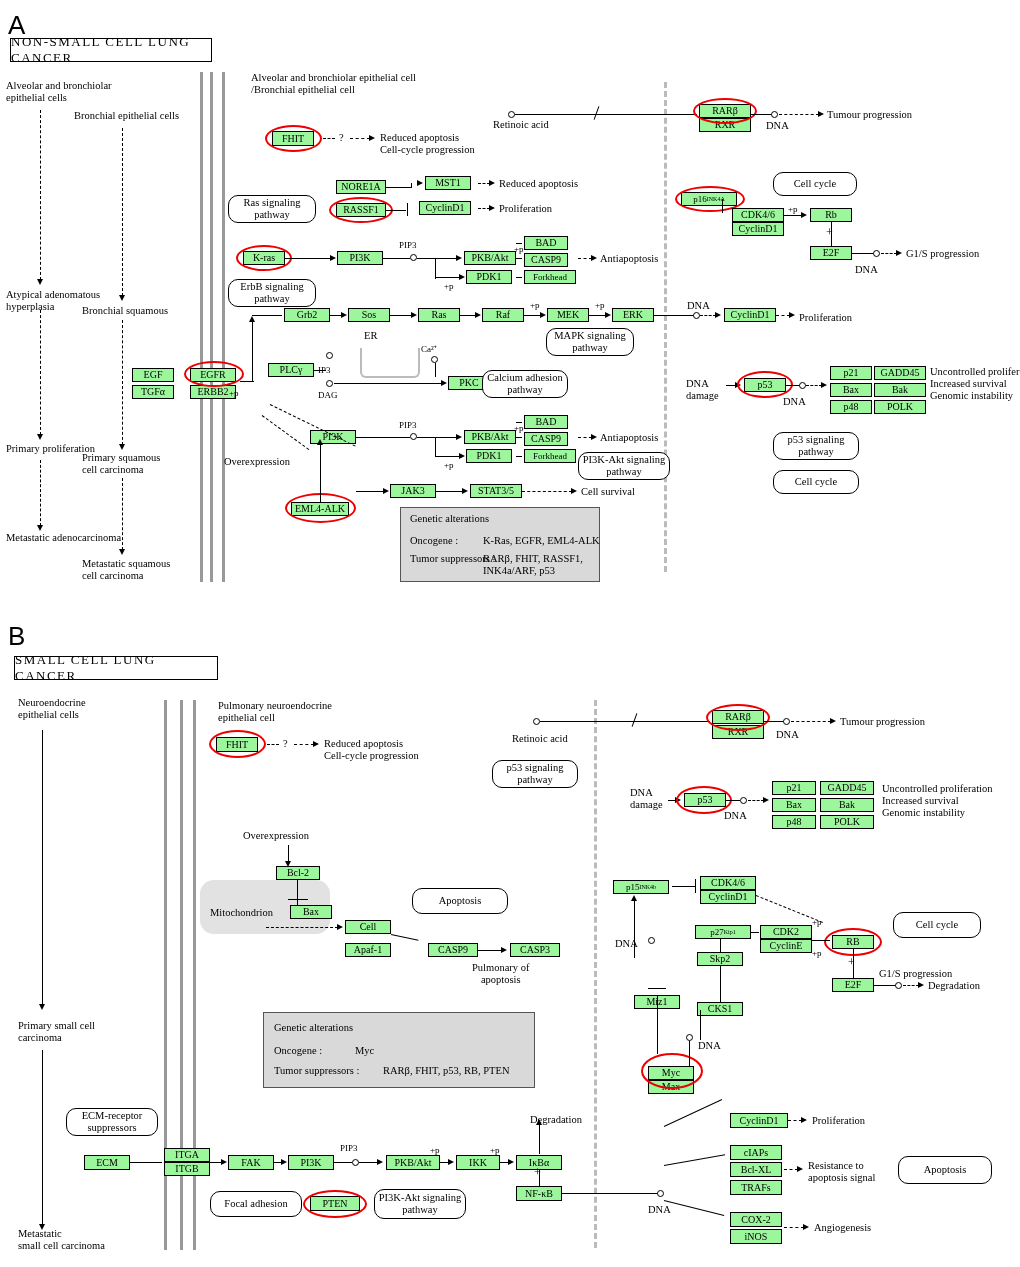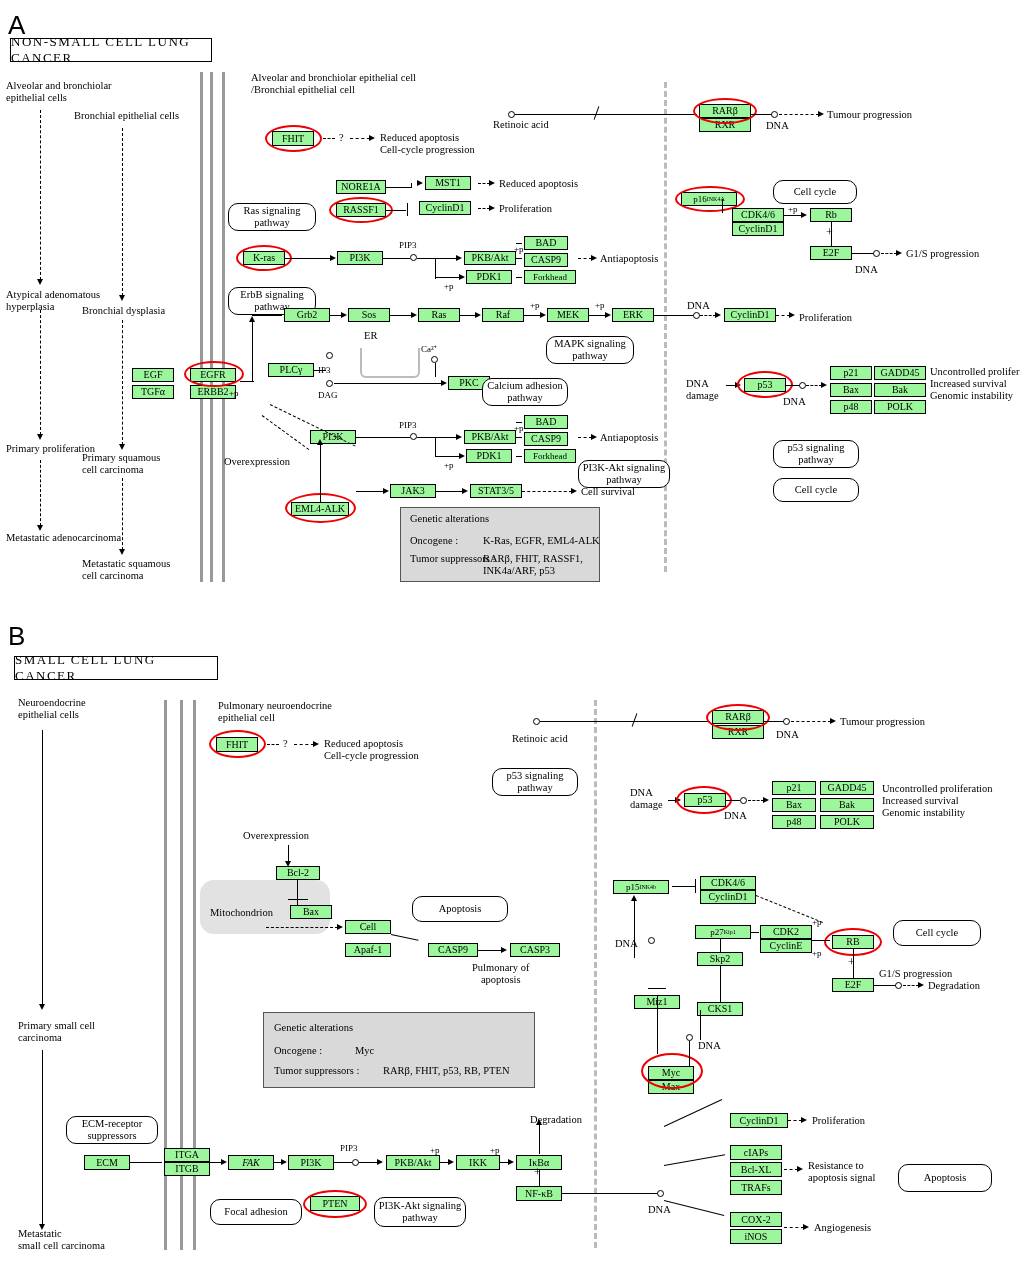--- a/index.html
+++ b/index.html
@@ -4,21 +4,21 @@
 <style>
   html,body{margin:0;padding:0;background:#ffffff;}
   body{font-family:"Liberation Serif", serif; color:#000;}
   #page{position:relative;width:1020px;height:1267px;overflow:hidden;background:#fff;}
   .panel-letter{position:absolute;font-family:"Liberation Sans",sans-serif;font-size:26px;font-weight:400;}
   .title-box{position:absolute;border:1.5px solid #000;background:#fff;font-family:"Liberation Serif",serif;font-size:13px;letter-spacing:1.5px;display:flex;align-items:center;justify-content:center;}
   .gene{position:absolute;background:#9CF79C;border:1px solid #000;font-family:"Liberation Serif",serif;font-size:10px;display:flex;align-items:center;justify-content:center;text-align:center;line-height:1;box-sizing:border-box;}
   .gene.small{font-size:9px;}
   .txt{position:absolute;font-family:"Liberation Serif",serif;font-size:10.5px;line-height:1.15;white-space:pre;}
   .txt.c{text-align:center;}
-  .rbox{position:absolute;border:1px solid #000;border-radius:10px;background:#fff;font-family:"Liberation Serif",serif;font-size:10.5px;display:flex;align-items:center;justify-content:center;text-align:center;line-height:1.15;box-sizing:border-box;margin-top:8px;}
+  .rbox{position:absolute;border:1px solid #000;border-radius:10px;background:#fff;font-family:"Liberation Serif",serif;font-size:10.5px;display:flex;align-items:center;justify-content:center;text-align:center;line-height:1.15;box-sizing:border-box;}
   .greybox{position:absolute;background:#D9D9D9;border:1.5px solid #555;box-sizing:border-box;}
   .greybox.plain{border:none;background:#E2E2E2;border-radius:14px;}
   .ell{position:absolute;border:2.4px solid #EE0000;border-radius:50%;box-sizing:border-box;pointer-events:none;}
   .ln{position:absolute;background:#000;}
   .vline{position:absolute;background:#999;width:3px;}
   .dashv{position:absolute;border-left:3px dashed #BBB;}
   .dashline{position:absolute;border-top:1px dashed #000;}
   .node-dot{position:absolute;width:7px;height:7px;border:1px solid #000;border-radius:50%;background:#fff;box-sizing:border-box;}
   .arrowR{position:absolute;width:0;height:0;border-left:6px solid #000;border-top:3.5px solid transparent;border-bottom:3.5px solid transparent;}
   .arrowD{position:absolute;width:0;height:0;border-top:6px solid #000;border-left:3.5px solid transparent;border-right:3.5px solid transparent;}
@@ -39,21 +39,21 @@
   <div class="vline" style="left:200px;top:72px;height:510px;"></div>
   <div class="vline" style="left:210px;top:72px;height:510px;"></div>
   <div class="vline" style="left:222px;top:72px;height:510px;"></div>
   <div class="dashv" style="left:664px;top:82px;height:490px;"></div>
 
   <div class="txt" style="left:6px;top:80px;">Alveolar and bronchiolar
 epithelial cells</div>
   <div class="txt" style="left:74px;top:110px;">Bronchial epithelial cells</div>
   <div class="txt" style="left:6px;top:289px;">Atypical adenomatous
 hyperplasia</div>
-  <div class="txt" style="left:82px;top:305px;">Bronchial dysplasia</div>
+  <div class="txt" style="left:82px;top:305px;">Bronchial squamous</div>
   <div class="txt" style="left:6px;top:443px;">Primary proliferation</div>
   <div class="txt" style="left:82px;top:452px;">Primary squamous
 cell carcinoma</div>
   <div class="txt" style="left:6px;top:532px;">Metastatic adenocarcinoma</div>
   <div class="txt" style="left:82px;top:558px;">Metastatic squamous
 cell carcinoma</div>
   <div class="txt" style="left:251px;top:72px;">Alveolar and bronchiolar epithelial cell
 /Bronchial epithelial cell</div>
 
   <div class="dashline" style="left:40px;top:110px;width:0;height:170px;border-top:none;border-left:1px dashed #000;"></div>
@@ -433,21 +433,21 @@
   <div class="dashline" style="left:903px;top:985px;width:16px;"></div>
   <div class="arrowR" style="left:918px;top:982px;"></div>
   <div class="txt" style="left:928px;top:980px;">Degradation</div>
   <div class="rbox" style="left:893px;top:912px;width:88px;height:26px;">Cell cycle</div>
 
   <div class="rbox" style="left:66px;top:1108px;width:92px;height:28px;">ECM-receptor
 suppressors</div>
   <div class="gene" style="left:84px;top:1155px;width:46px;height:15px;">ECM</div>
   <div class="gene" style="left:164px;top:1148px;width:46px;height:14px;">ITGA</div>
   <div class="gene" style="left:164px;top:1162px;width:46px;height:14px;">ITGB</div>
-  <div class="gene" style="left:228px;top:1155px;width:46px;height:15px;font-style:italic;">FAK</div>
+  <div class="gene" style="left:228px;top:1155px;width:46px;height:15px;">FAK</div>
   <div class="gene" style="left:288px;top:1155px;width:46px;height:15px;">PI3K</div>
   <div class="ln" style="left:130px;top:1162px;width:32px;height:1px;"></div>
   <div class="ln" style="left:210px;top:1162px;width:12px;height:1px;"></div>
   <div class="arrowR" style="left:221px;top:1159px;"></div>
   <div class="ln" style="left:274px;top:1162px;width:8px;height:1px;"></div>
   <div class="arrowR" style="left:281px;top:1159px;"></div>
   <div class="txt" style="left:340px;top:1143px;font-size:9px;">PIP3</div>
   <div class="node-dot" style="left:352px;top:1159px;"></div>
   <div class="ln" style="left:334px;top:1162px;width:18px;height:1px;"></div>
   <div class="ln" style="left:359px;top:1162px;width:19px;height:1px;"></div>

